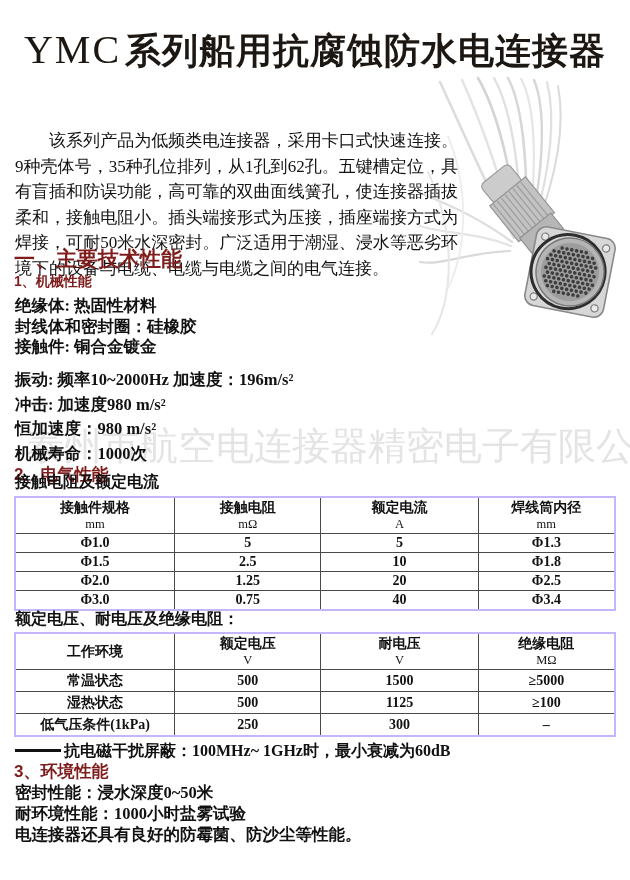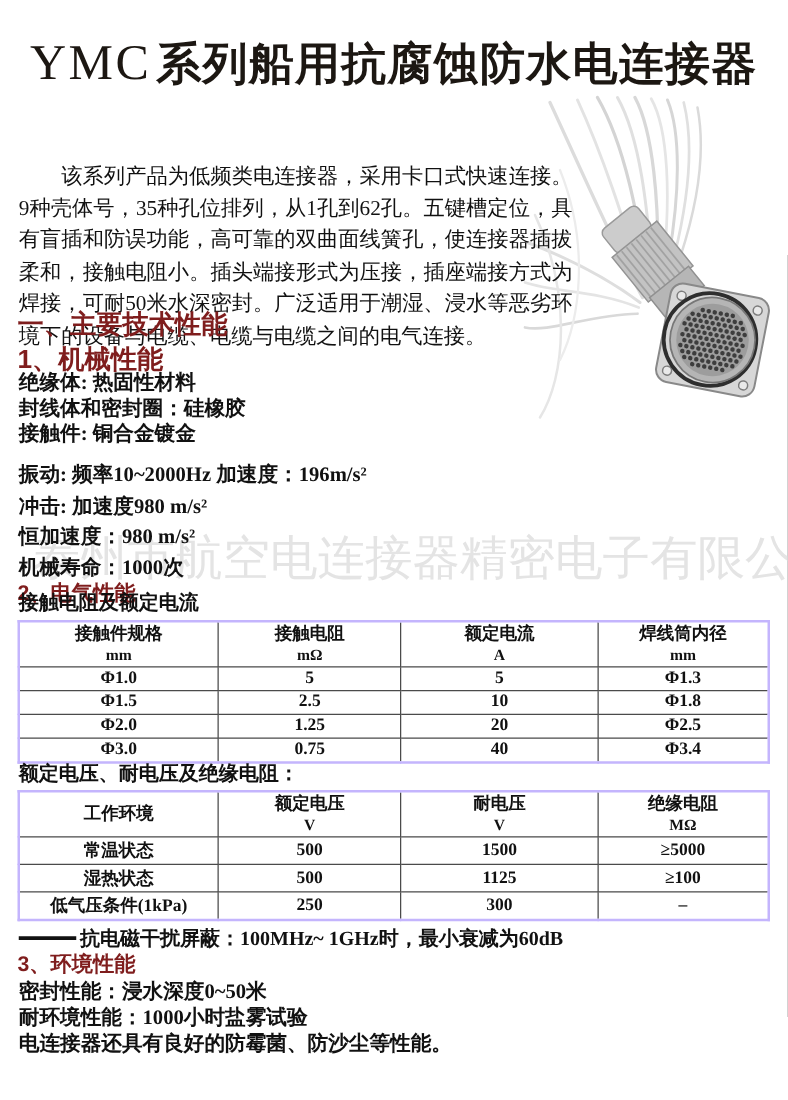--- a/index.html
+++ b/index.html
@@ -48,21 +48,21 @@
     font-size:38px;color:#e4e4e4;letter-spacing:0px;
     white-space:nowrap;z-index:1;font-weight:normal;
   }
   
   .h-main{
     position:absolute;left:14px;
     font-family:"Liberation Sans", sans-serif;
     font-weight:bold;color:#7f1d1d;z-index:2;white-space:nowrap;
   }
   #h-tech{top:245px;font-size:21px;}
-  #h-mech{top:273px;font-size:21px;}
+  #h-mech{top:273px;font-size:14px;}
   #h-elec{top:463px;font-size:17px;}
   #h-env{top:760px;font-size:17px;}
   
   .spec-block{
     position:absolute;left:15px;z-index:2;
     font-size:16.5px;font-weight:bold;white-space:nowrap;
   }
   #mech-a{top:296px;line-height:20.5px;}
   #mech-b{top:368px;line-height:24.5px;}
   #env-lines{top:783px;line-height:20.8px;}
@@ -89,21 +89,21 @@
   #table2{top:632px;}
   table.spec th, table.spec td{
     border:1px solid #4a4a4a;
     text-align:center;vertical-align:middle;
     padding:0;
   }
   table.spec th{
     font-size:14px;font-weight:bold;line-height:16px;
     padding:2px 0 1px 0;
   }
-  table.spec th .unit{font-size:12.5px;font-weight:bold;text-align:center;}
+  table.spec th .unit{font-size:12.5px;font-weight:normal;text-align:center;}
   #table1 td{font-size:14px;height:18px;font-weight:bold;}
   #table2 td{font-size:14px;height:21px;font-weight:bold;}
   col.c1{width:26.6%;} col.c2{width:24.4%;} col.c3{width:26.2%;} col.c4{width:22.8%;}
 </style>
 </head>
 <body>
 
 <div id="page">
 
   <div class="watermark">泰州市航空电连接器精密电子有限公司</div>

